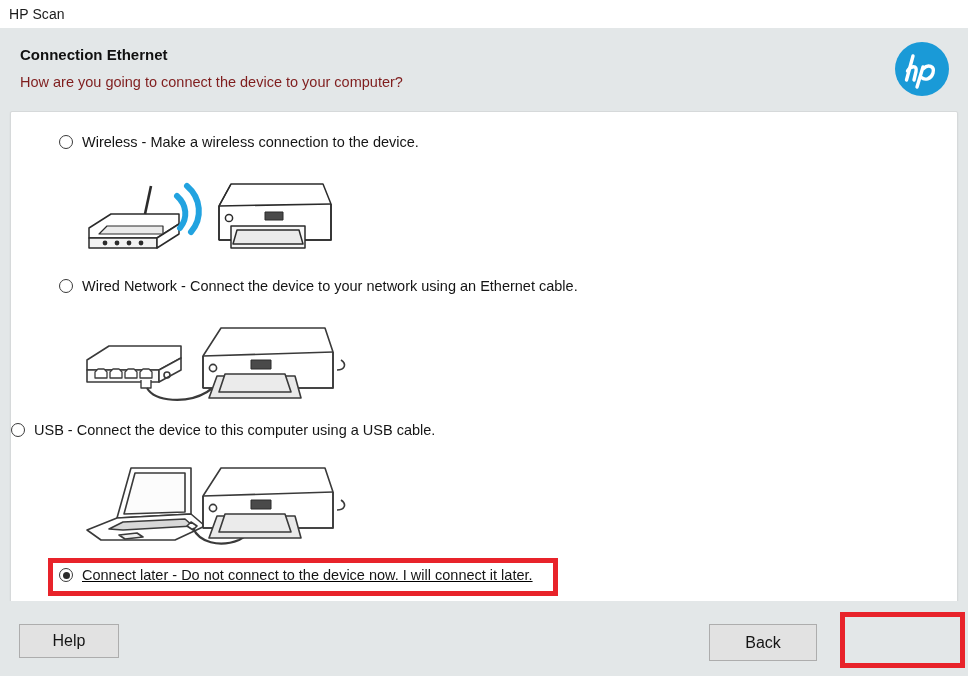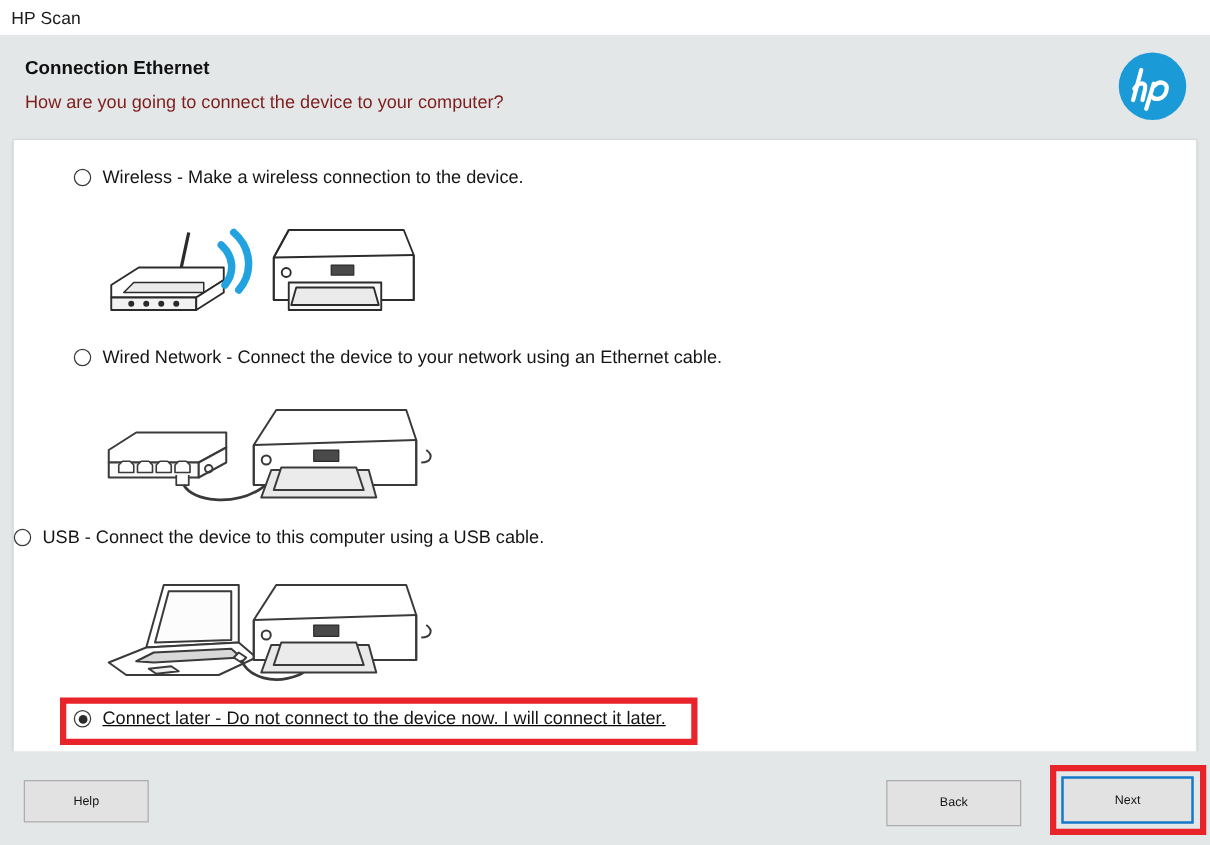--- a/index.html
+++ b/index.html
@@ -94,21 +94,21 @@
   
   .footer {
     position: absolute; left: 0; top: 601px;
     width: 968px; height: 75px;
     background: #e3e7e8;
   }
   .btn {
     position: absolute;
     background: #e2e2e2;
     border: 1px solid #adadad;
-    font-size: 10px; color: #151515;
+    font-size: 16px; color: #151515;
     display: flex; align-items: center; justify-content: center;
     font-family: "Liberation Sans", sans-serif;
     padding: 0;
   }
   #help-btn { left: 19px; top: 624px; width: 100px; height: 34px; }
   #back-btn { left: 709px; top: 624px; width: 108px; height: 37px; }
   #next-btn {
     left: 849px; top: 621px; width: 106px; height: 38px;
     border: 2px solid #1878c8;
   }
@@ -272,15 +272,14 @@
 
   </div>
 
   <div class="annot-red" id="sel-box"></div>
 
   <div class="footer"></div>
 
   <button class="btn" id="help-btn">Help</button>
   <button class="btn" id="back-btn">Back</button>
   <div class="annot-red" id="next-annot"></div>
-  <button class="btn" id="next-btn">Next</button>
 
 </div>
 
 </body></html>

